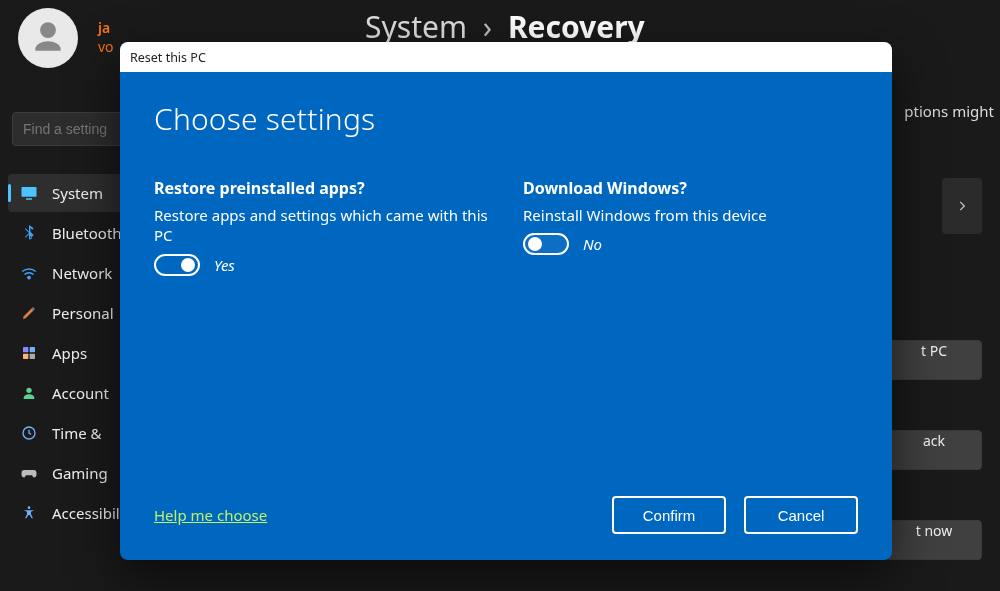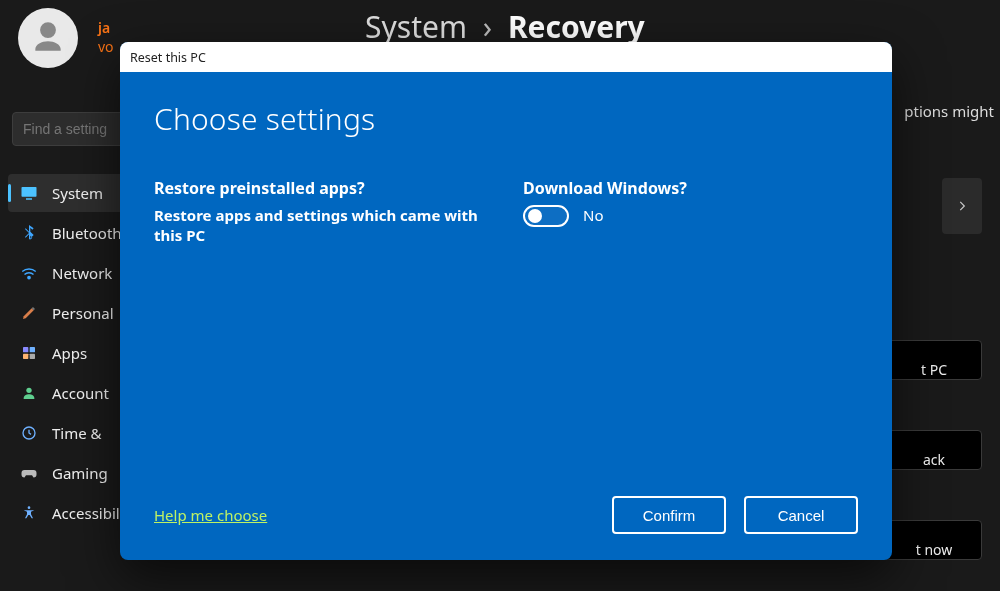--- a/index.html
+++ b/index.html
@@ -15,34 +15,34 @@
   .breadcrumb .chev { margin:0 8px; color:#bbb; }
   .breadcrumb .cur { font-weight:700; color:#fff;text-align:center; }
   .banner-tail { position:absolute; right:6px; top:80px; font-size:15px; color:#ddd;margin-top:21px; }
   .search { position:absolute; left:12px; top:112px; width:260px; height:34px; background:#2d2d2d; border:1px solid #3d3d3d; border-radius:4px; padding:6px 10px; color:#bbb; font-size:14px; }
   .nav { position:absolute; left:8px; top:174px; width:280px; }
   .nav-item { display:flex; align-items:center; gap:14px; padding:9px 12px; font-size:15px; color:#eee; border-radius:4px; margin-bottom:2px; }
   .nav-item.active { background:#2e2e2e; }
   .nav-item.active::before { content:""; position:absolute; left:0; width:3px; height:18px; background:#4cc2ff; border-radius:2px; }
   .nav-icon { width:18px; height:18px; display:flex; align-items:center; justify-content:center; }
   .chevron-card { position:absolute; right:18px; top:178px; width:40px; height:56px; display:flex; align-items:center; justify-content:center; color:#ccc; background:#2b2b2b; border-radius:4px; }
-  .side-btn { position:absolute; right:18px; width:96px; height:40px; background:#000000; border:1px solid #3a3a3a; border-radius:4px; display:flex; align-items:flex-end; justify-content:center; font-size:14px; color:#eee; }
+  .side-btn { position:absolute; right:18px; width:96px; height:40px; background:#404040; border:1px solid #3a3a3a; border-radius:4px; display:flex; align-items:flex-start; justify-content:center; font-size:14px; color:#eee; }
   .sb1 { top:340px; }
   .sb2 { top:430px; }
   .sb3 { top:520px; }
   
   .modal { position:absolute; left:120px; top:42px; width:772px; height:518px; background:#0067c0; border-radius:8px; overflow:hidden; box-shadow:0 18px 50px rgba(0,0,0,0.6); }
   .modal-titlebar { height:30px; background:#fff; color:#222; font-size:12.5px; display:flex; align-items:center; padding:0 10px; }
   .modal-body { position:relative; padding:26px 34px 0 34px; color:#fff; height:calc(100% - 30px); }
   .modal-heading { font-size:30px; font-weight:350; margin-bottom:38px; letter-spacing:0.2px; }
   .cols { display:flex; gap:34px; }
   .col { flex:1; }
   .q { font-size:16px; font-weight:700; margin-bottom:6px; }
-  .desc { font-size:15px; font-weight:700; line-height:1.35; margin-bottom:8px; }
-  .toggle-row { display:flex; gap:14px; }
+  .desc { font-size:15px; font-weight:400; line-height:1.35; margin-bottom:8px; }
+  .toggle-row { display:flex; align-items:center; gap:14px;font-style:italic; }
   .toggle { width:46px; height:22px; border:2px solid #fff; border-radius:22px; position:relative; background:transparent; }
   .toggle .knob { position:absolute; top:2px; width:14px; height:14px; background:#fff; border-radius:50%; }
   .toggle.on .knob { right:3px; }
   .toggle.off .knob { left:3px; }
   .toggle.off { background:rgba(255,255,255,0.05); }
   .toggle-label { font-size:15px; }
   .modal-footer { position:absolute; left:34px; right:34px; bottom:26px; display:flex; align-items:center; }
   .help-link { color:#bef264; font-size:15px; text-decoration:underline; cursor:pointer; }
   .footer-spacer { flex:1; }
   .modal-btn { min-width:114px; height:38px; border:2px solid #fff; border-radius:4px; background:transparent; color:#fff; font-size:15px; display:flex; align-items:center; justify-content:center; cursor:pointer; margin-left:18px;text-align:center; }
@@ -174,23 +174,30 @@
   <div class="modal">
     <div class="modal-titlebar">
       <span>Reset this PC</span>
     </div>
     <div class="modal-body">
       <div class="modal-heading">Choose settings</div>
       <div class="cols">
         <div class="col">
           <div class="q">Restore preinstalled apps?</div>
           <div class="desc">Restore apps and settings which came with this PC</div>
+          <div class="toggle-row">
+            <div class="toggle on">
+                <div class="knob"></div>
+              </div>
+            <span class="toggle-label">Yes</span>
+          </div>
         </div>
         <div class="col">
           <div class="q">Download Windows?</div>
+          <div class="desc">Reinstall Windows from this device</div>
           <div class="toggle-row">
             <div class="toggle off">
                 <div class="knob"></div>
               </div>
             <span class="toggle-label">No</span>
           </div>
         </div>
       </div>
       <div class="modal-footer">
         <a class="help-link">Help me choose</a>

